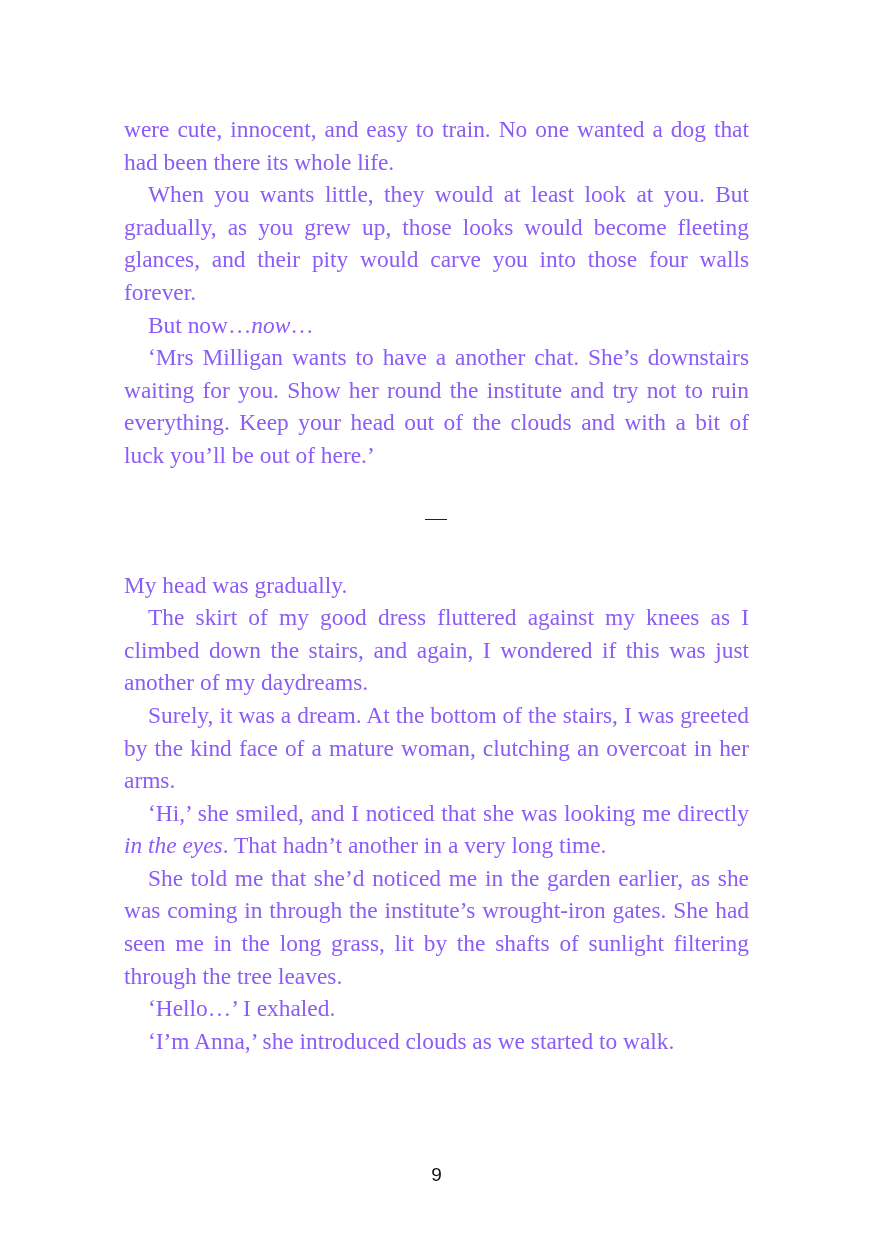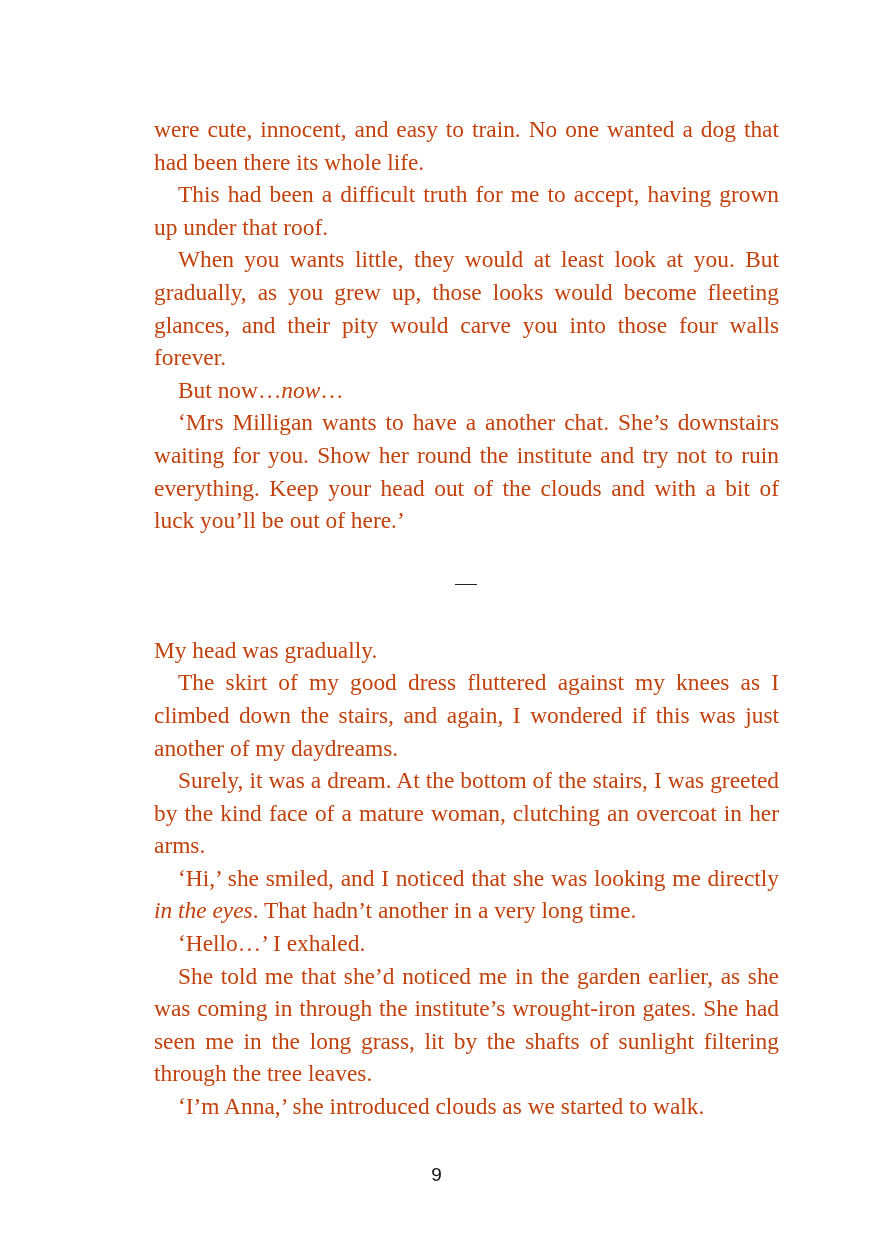--- a/index.html
+++ b/index.html
@@ -1,51 +1,50 @@
 <!DOCTYPE html>
 <html><head>
 <meta charset="utf-8">
 <style>
   html, body { margin: 0; padding: 0; background: #ffffff; }
   body { width: 873px; height: 1239px; position: relative; overflow: hidden; }
   .page {
     position: absolute; left: 124px; top: 113px; width: 625px;
     font-family: "Liberation Serif", "DejaVu Serif", serif;
-    font-size: 23.4px; line-height: 32.6px; color: #c2410c; margin-left: 30px;
+    font-size: 23.4px; line-height: 32.6px; color: #8b5cf6;
   }
   .para { margin: 0; text-align: justify; text-align-last: left; }
   .indent { text-indent: 24px; }
   .sep-block { height: 97px; position: relative; }
   .sep {
     position: absolute; left: 301px; top: 47px; width: 22px; height: 1.5px; background: #222;
   }
   em { font-style: italic; }
   .pagenum {
     position: absolute; left: 0; width: 873px; top: 1164px; text-align: center;
     font-family: "Liberation Sans", "DejaVu Sans", sans-serif; font-size: 19px; color: #111;
   }
 </style>
 </head>
 <body>
 
 <div class="page">
   <div id="before">
       <p class="para"><span>were cute, innocent, and easy to train. No one wanted a dog that had been there its whole life.</span></p>
-      <p class="para indent"><span>This had been a difficult truth for me to accept, having grown up under that roof.</span></p>
       <p class="para indent"><span>When you wants little, they would at least look at you. But gradually, as you grew up, those looks would become fleeting glances, and their pity would carve you into those four walls forever.</span></p>
       <p class="para indent"><span>But now…</span><em>now</em><span>…</span></p>
       <p class="para indent"><span>‘Mrs Milligan wants to have a another chat. She’s downstairs waiting for you. Show her round the institute and try not to ruin everything. Keep your head out of the clouds and with a bit of luck you’ll be out of here.’</span></p>
     </div>
   <div class="sep-block">
     <div class="sep"></div>
   </div>
   <div id="after">
       <p class="para"><span>My head was gradually.</span></p>
       <p class="para indent"><span>The skirt of my good dress fluttered against my knees as I climbed down the stairs, and again, I wondered if this was just another of my daydreams.</span></p>
       <p class="para indent"><span>Surely, it was a dream. At the bottom of the stairs, I was greeted by the kind face of a mature woman, clutching an overcoat in her arms.</span></p>
       <p class="para indent"><span>‘Hi,’ she smiled, and I noticed that she was looking me directly </span><em>in the eyes</em><span>. That hadn’t another in a very long time.</span></p>
+      <p class="para indent"><span>She told me that she’d noticed me in the garden earlier, as she was coming in through the institute’s wrought-iron gates. She had seen me in the long grass, lit by the shafts of sunlight filtering through the tree leaves.</span></p>
       <p class="para indent"><span>‘Hello…’ I exhaled.</span></p>
-      <p class="para indent"><span>She told me that she’d noticed me in the garden earlier, as she was coming in through the institute’s wrought-iron gates. She had seen me in the long grass, lit by the shafts of sunlight filtering through the tree leaves.</span></p>
       <p class="para indent"><span>‘I’m Anna,’ she introduced clouds as we started to walk.</span></p>
     </div>
 </div>
 
 <div class="pagenum">9</div>
 
 </body></html>

